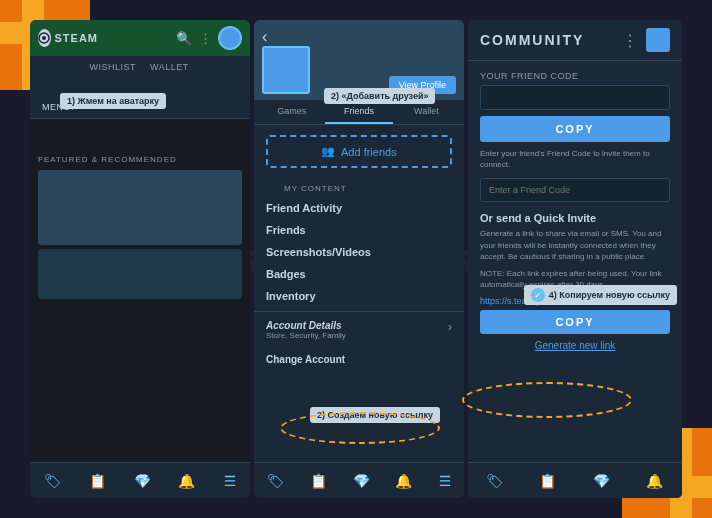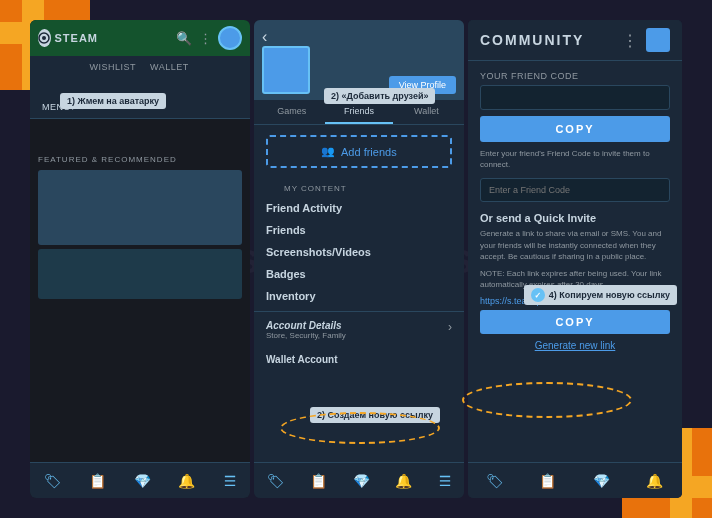--- a/index.html
+++ b/index.html
@@ -664,21 +664,21 @@
     <div class="content-item">Friend Activity</div>
     <div class="content-item">Friends</div>
     <div class="content-item">Screenshots/Videos</div>
     <div class="content-item">Badges</div>
     <div class="content-item">Inventory</div>
     <div class="account-details">
       <span class="account-arrow">›</span>
       <div class="account-title">Account Details</div>
       <div class="account-sub">Store, Security, Family</div>
     </div>
-    <div class="change-account">Wallet Account</div>
+    <div class="change-account">Change Account</div>
     <div class="middle-bottom-nav">
       <span class="bottom-nav-icon">🏷</span>
       <span class="bottom-nav-icon">📋</span>
       <span class="bottom-nav-icon">💎</span>
       <span class="bottom-nav-icon">🔔</span>
       <span class="bottom-nav-icon">☰</span>
     </div>
   </div>
 
   <div class="right-panel">

